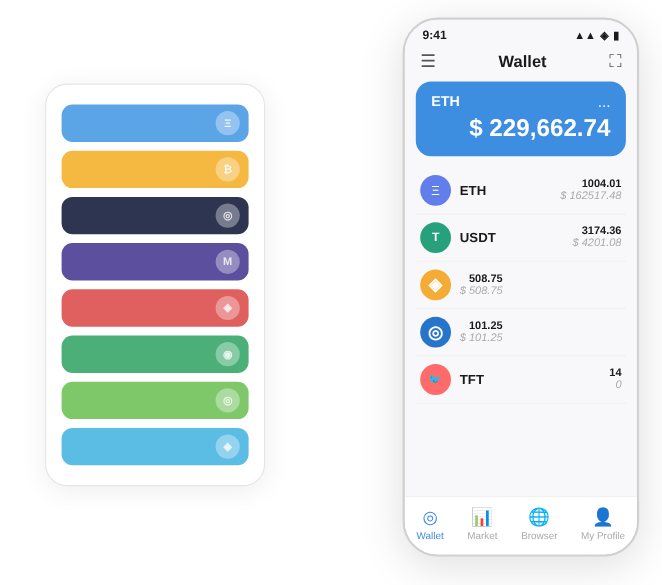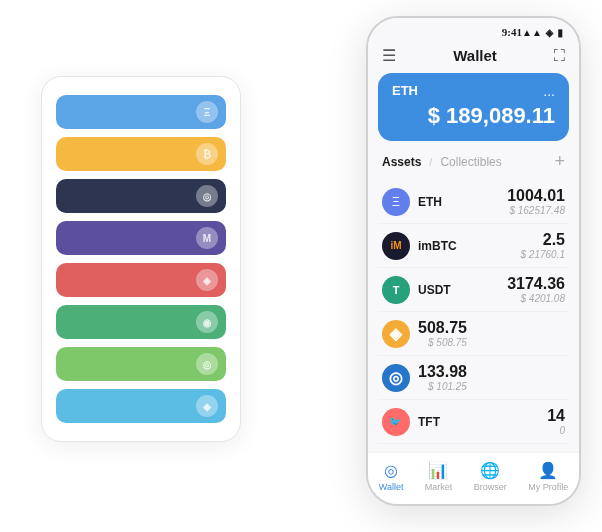--- a/index.html
+++ b/index.html
@@ -79,28 +79,27 @@
       border: 2px solid #d0d0d0;
       box-shadow: 0 8px 40px rgba(0,0,0,0.13);
       overflow: hidden;
       z-index: 2;
       display: flex;
       flex-direction: column;
     }
 
     .phone-status-bar {
       display: flex;
-      justify-content: flex-end;
+      justify-content: space-between;
       align-items: center;
       padding: 8px 16px 4px;
       font-size: 11px;
       font-weight: 600;
       color: #1a1a1a;
       background: #f8f8fa;
-      font-family: Liberation Serif, serif;
     }
 
     .status-icons {
       display: flex;
       gap: 4px;
       align-items: center;
       font-size: 10px;
     }
 
     .phone-header {
@@ -229,21 +228,21 @@
       font-weight: 600;
       color: #1a1a1a;
       flex: 1;
     }
 
     .asset-amounts {
       text-align: right;
     }
 
     .asset-amount-primary {
-      font-size: 16px;
+      font-size: 10px;
       font-weight: 600;
       color: #1a1a1a;
     }
 
     .asset-amount-secondary {
       font-size: 10px;
       color: #aaa;
       font-style: italic;
     }
 
@@ -337,51 +336,35 @@
       <span class="header-icon">☰</span>
       <span class="header-title">Wallet</span>
       <span class="header-icon">⛶</span>
     </div>
 
     <div class="eth-card">
       <div class="eth-card-top">
         <span class="eth-card-label">ETH</span>
         <span class="eth-card-menu">...</span>
       </div>
-      <div class="eth-card-amount">$ 189,089.11</div>
-    </div>
-
-    <div class="assets-header">
-      <div class="assets-tabs">
-        <span class="assets-tab-active">Assets</span>
-        <span class="assets-sep">/</span>
-        <span class="assets-tab-inactive">Collectibles</span>
-      </div>
-      <span class="assets-add">+</span>
-    </div>
+      <div class="eth-card-amount">$ 229,662.74</div>
+    </div>
+
 
     <div class="asset-list">
 
       <div class="asset-row">
         <div class="asset-icon eth-icon">Ξ</div>
         <span class="asset-name">ETH</span>
         <div class="asset-amounts">
           <div class="asset-amount-primary">1004.01</div>
           <div class="asset-amount-secondary">$ 162517.48</div>
         </div>
       </div>
 
-      <div class="asset-row">
-        <div class="asset-icon imbtc-icon">iM</div>
-        <span class="asset-name">imBTC</span>
-        <div class="asset-amounts">
-          <div class="asset-amount-primary">2.5</div>
-          <div class="asset-amount-secondary">$ 21760.1</div>
-        </div>
-      </div>
 
       <div class="asset-row">
         <div class="asset-icon usdt-icon">T</div>
         <span class="asset-name">USDT</span>
         <div class="asset-amounts">
           <div class="asset-amount-primary">3174.36</div>
           <div class="asset-amount-secondary">$ 4201.08</div>
         </div>
       </div>
 
@@ -389,21 +372,21 @@
         <div class="asset-icon dai-icon" style="font-size:16px;">◈</div>
         <div class="asset-amounts">
           <div class="asset-amount-primary">508.75</div>
           <div class="asset-amount-secondary">$ 508.75</div>
         </div>
       </div>
 
       <div class="asset-row">
         <div class="asset-icon usdc-icon" style="font-size:16px;">◎</div>
         <div class="asset-amounts">
-          <div class="asset-amount-primary">133.98</div>
+          <div class="asset-amount-primary">101.25</div>
           <div class="asset-amount-secondary">$ 101.25</div>
         </div>
       </div>
 
       <div class="asset-row">
         <div class="asset-icon tft-icon">🐦</div>
         <span class="asset-name">TFT</span>
         <div class="asset-amounts">
           <div class="asset-amount-primary">14</div>
           <div class="asset-amount-secondary">0</div>

